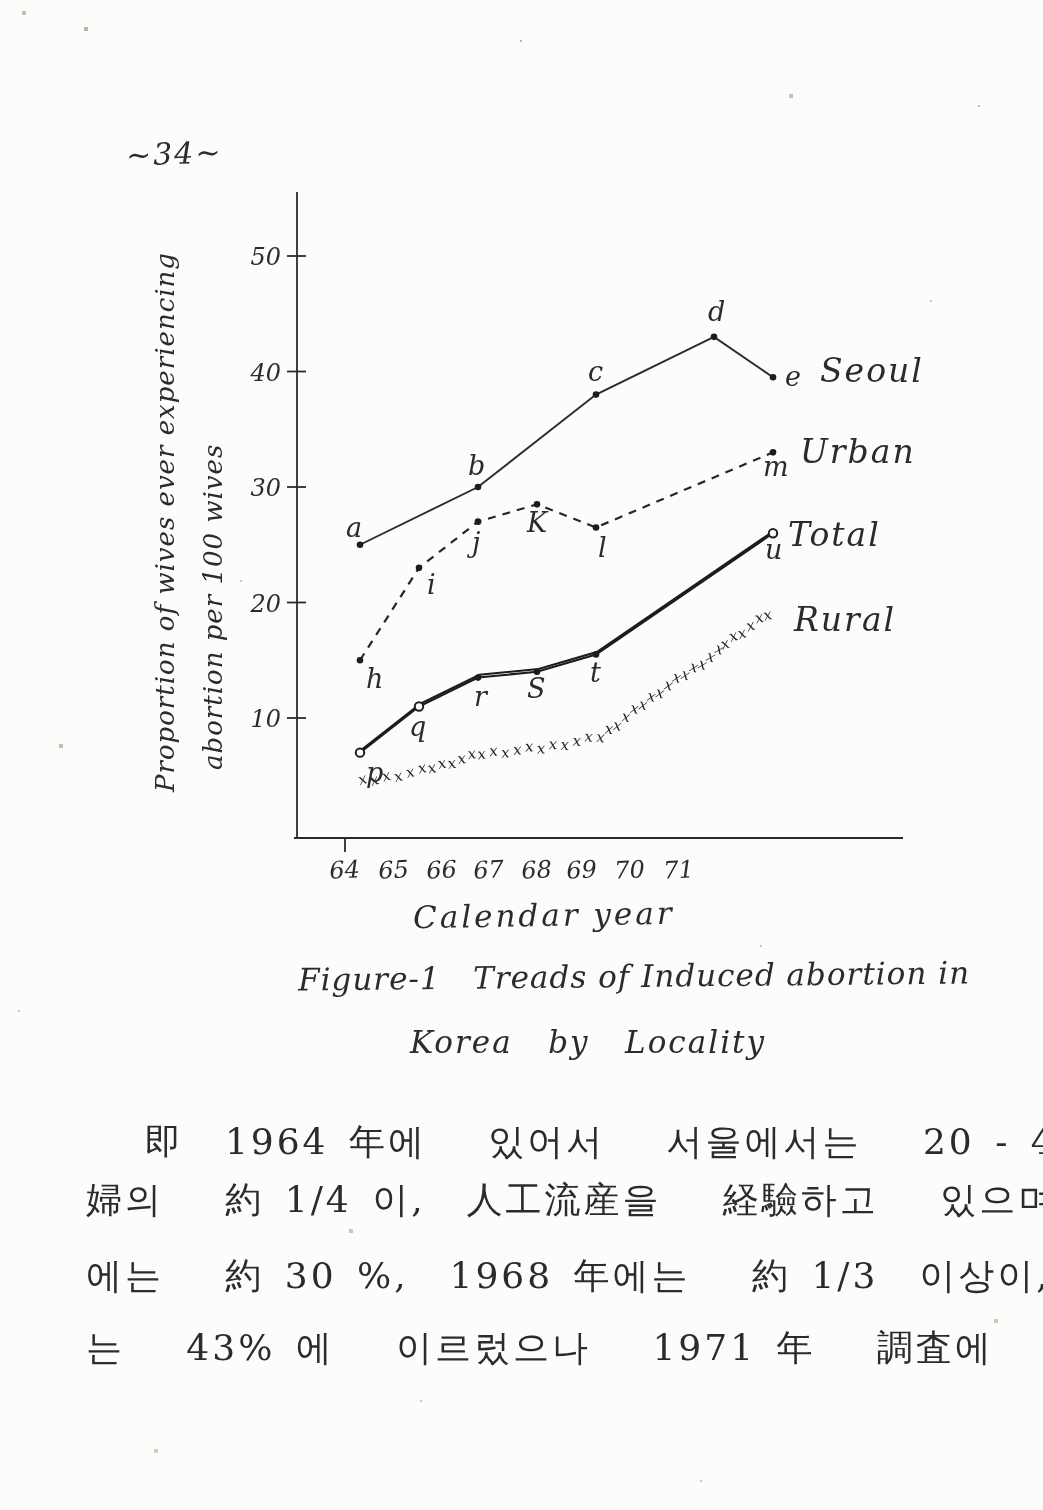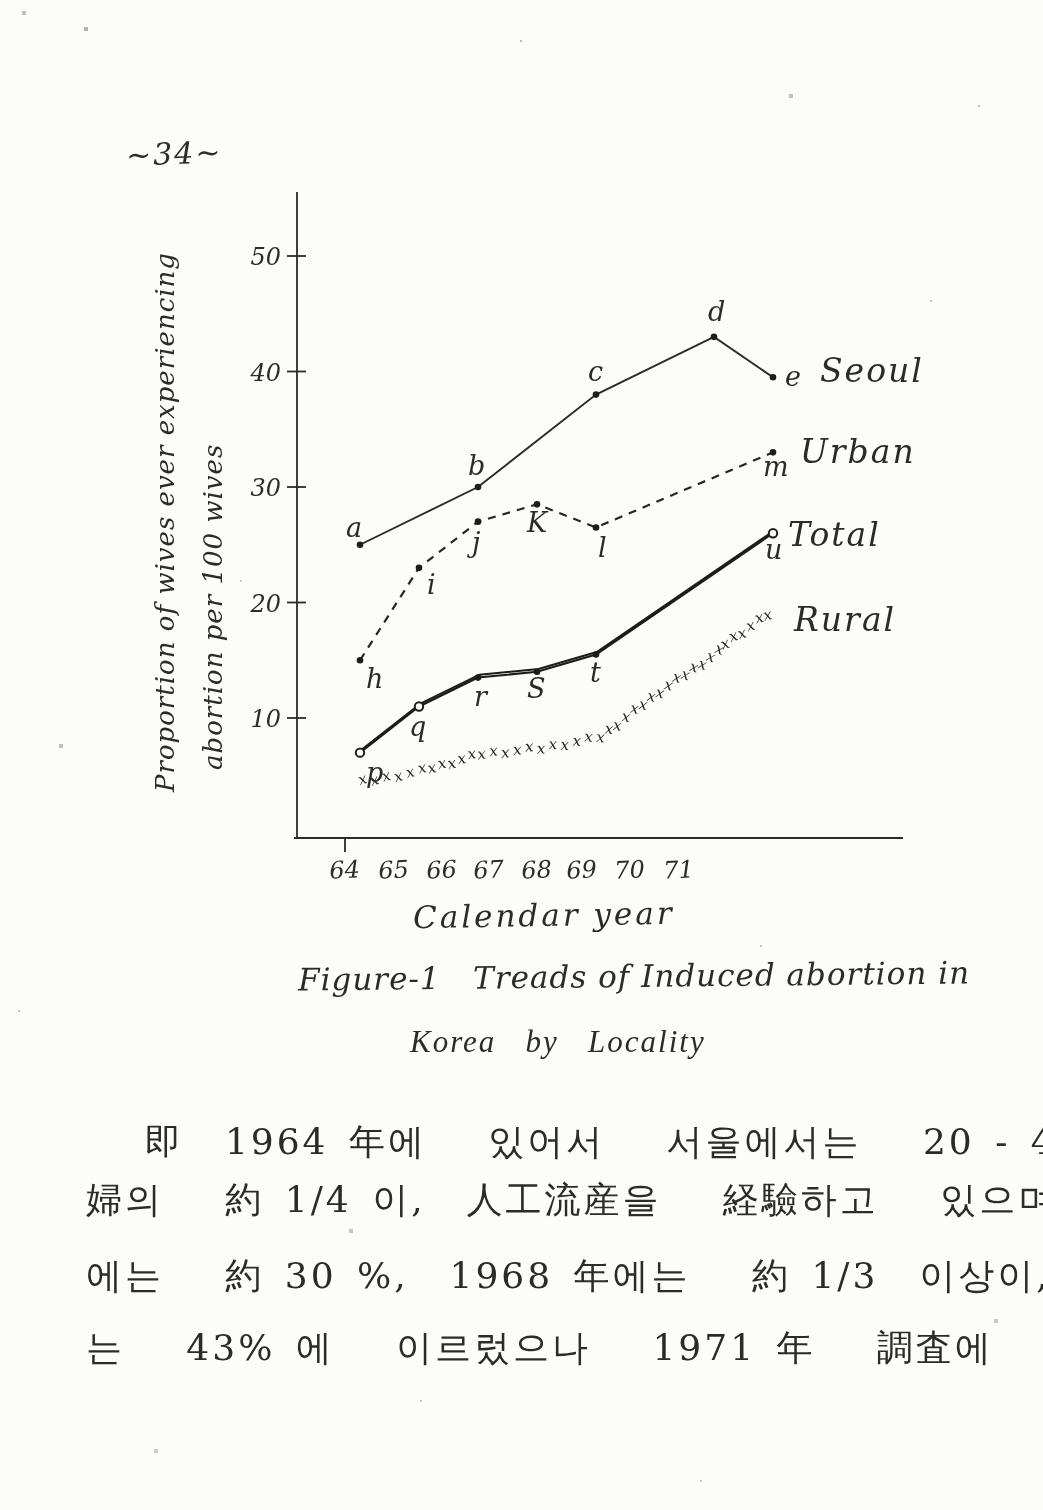--- a/index.html
+++ b/index.html
@@ -9,21 +9,21 @@
     font-family:"DejaVu Serif",serif;color:#2b2b2b;
   }
   .hand{font-family:"DejaVu Serif",serif;font-style:italic;color:#2b2b2b;}
   .abs{position:absolute;white-space:pre;}
   .page-number{left:126px;top:136px;font-size:30px;letter-spacing:2px;transform:rotate(-2deg);}
   .chart-svg{position:absolute;left:0;top:0;width:1043px;height:1510px;}
   .ylab1{left:150px;top:792px;font-size:26px;letter-spacing:1px;transform:rotate(-90deg);transform-origin:0 0;}
   .ylab2{left:198px;top:770px;font-size:26px;letter-spacing:1px;transform:rotate(-90deg);transform-origin:0 0;}
   .xlab{left:413px;top:897px;font-size:31px;letter-spacing:3px;transform:rotate(-1deg);}
   .cap1{left:298px;top:958px;font-size:31px;letter-spacing:1px;transform:rotate(-0.6deg);}
-  .cap2{left:410px;top:1024px;font-size:31px;letter-spacing:2px;font-family:Liberation Serif, serif;}
+  .cap2{left:410px;top:1024px;font-size:31px;letter-spacing:2px;}
   .para{font-size:36px;letter-spacing:3px;word-spacing:6px;font-style:normal;
         font-family:"DejaVu Serif",serif;}
   .pl1{left:145px;top:1118px;}
   .pl2{left:86px;top:1176px;}
   .pl3{left:86px;top:1252px;}
   .pl4{left:86px;top:1324px;}
   
   .axis{stroke:#2b2b2b;stroke-width:1.8;fill:none;}
   .sline{fill:none;stroke:#2b2b2b;stroke-width:1.9;}
   .dashed{fill:none;stroke:#262626;stroke-width:2.2;stroke-dasharray:8 7;}

